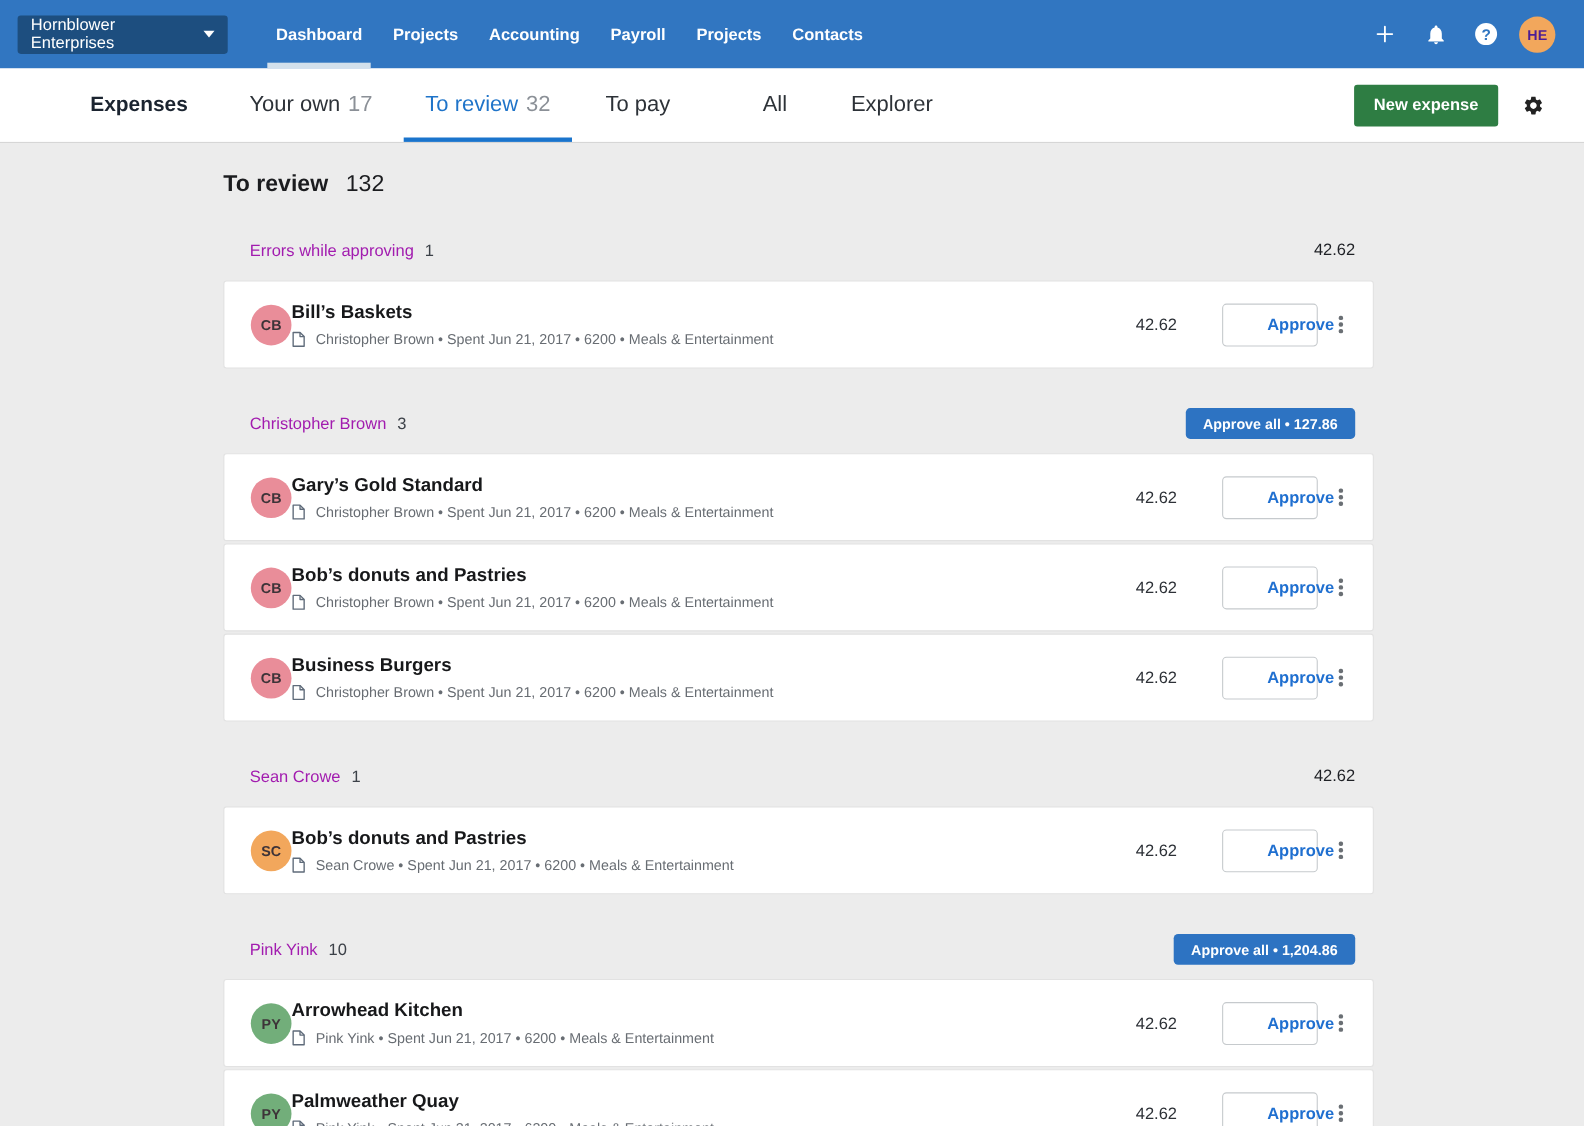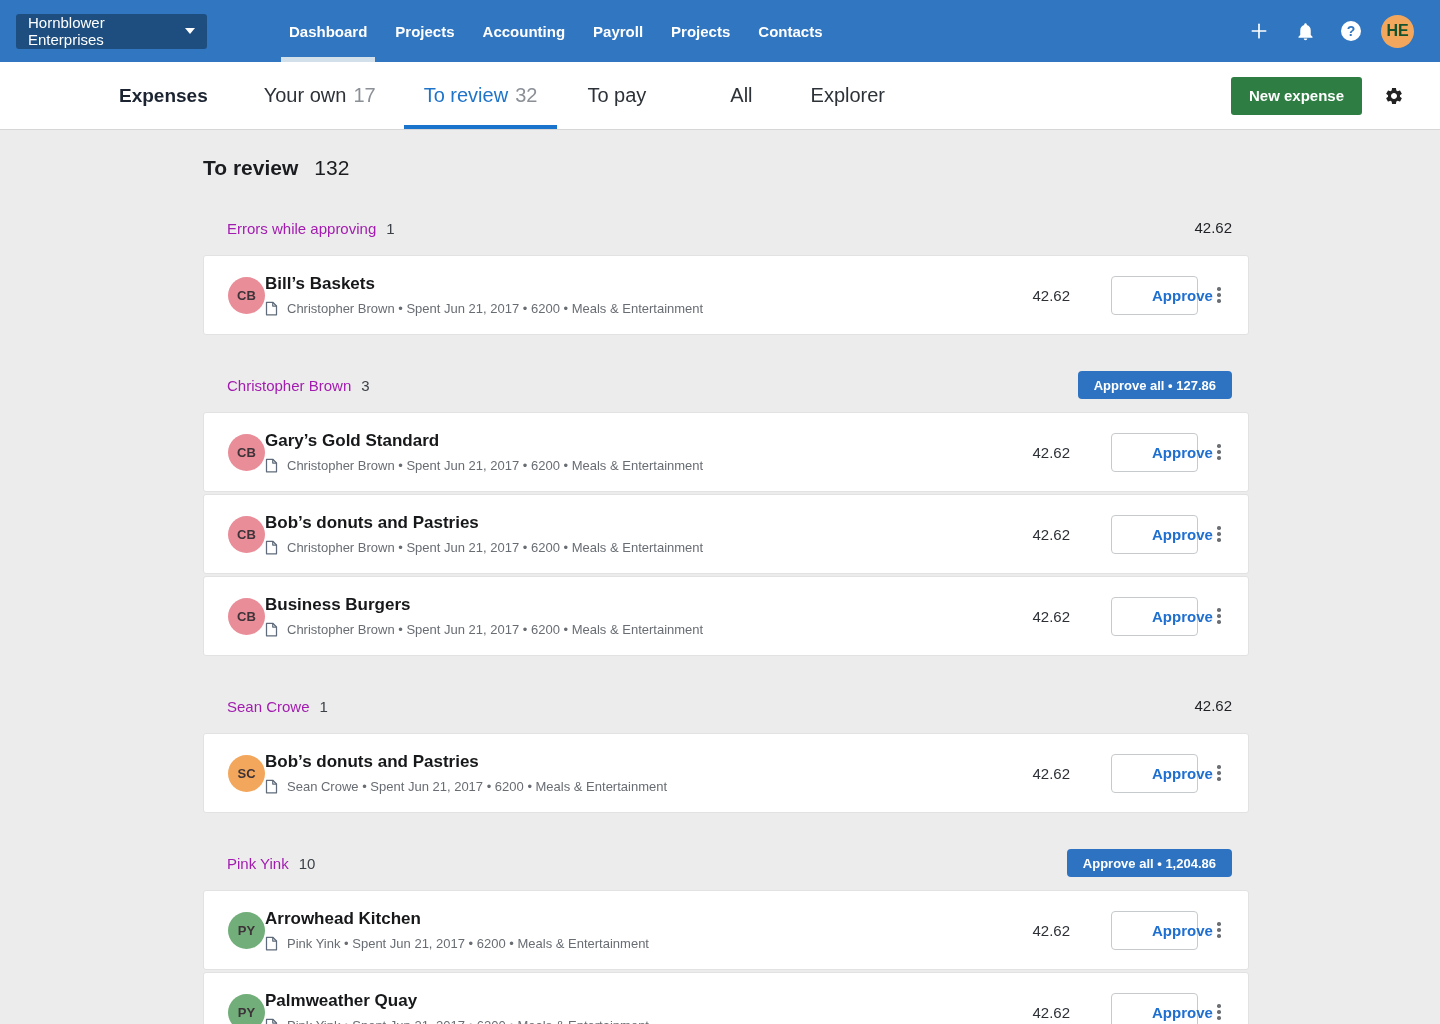--- a/index.html
+++ b/index.html
@@ -1,32 +1,32 @@
 <!DOCTYPE html>
 <html><head>
 <meta charset="utf-8">
 <style>
   * { margin:0; padding:0; box-sizing:border-box; }
   html,body { width:1440px; height:1024px; overflow:hidden; }
   body { background:#ececec; font-family:"Liberation Sans","DejaVu Sans",sans-serif; color:#1f2126; }
 
   
-  .topnav { height:62px; background:#3176c1; display:flex; align-items:center; padding:0 16px; position:relative;gap:38px; }
+  .topnav { height:62px; background:#3176c1; display:flex; align-items:center; padding:0 16px; position:relative; }
   .org-switcher { background:#1d4e7f; border-radius:3px; height:35px; width:191px; display:flex; align-items:center; justify-content:space-between; padding:0 12px; color:#fff; font-size:15px; cursor:pointer; }
   .org-switcher .caret { width:0; height:0; border-left:5px solid transparent; border-right:5px solid transparent; border-top:6px solid #fff; margin-left:8px; }
   .primary-nav { display:flex; align-items:stretch; height:62px; margin-left:30px; }
   .nav-item { position:relative; display:flex; align-items:center; color:#fff; font-size:15px; font-weight:700; padding:0 14px; cursor:pointer; }
   .nav-item.active::after { content:""; position:absolute; left:6px; right:6px; bottom:0; height:5px; background:#d2e0ec; }
   .nav-right { margin-left:auto; display:flex; align-items:center; gap:14px; padding-right:10px; }
   .icon-btn { width:32px; height:32px; display:flex; align-items:center; justify-content:center; cursor:pointer; }
   .help-circle { width:20px; height:20px; border-radius:50%; background:#fff; color:#3176c1; font-size:14px; font-weight:700; display:flex; align-items:center; justify-content:center; }
-  .user-avatar { width:33px; height:33px; border-radius:50%; background:#f2a75c; color:#14532d; font-size:16px; font-weight:700; display:flex; align-items:center; justify-content:center; cursor:pointer; }
+  .user-avatar { width:33px; height:33px; border-radius:50%; background:#f2a75c; color:#4c1d95; font-size:13px; font-weight:700; display:flex; align-items:center; justify-content:center; cursor:pointer; }
 
   
-  .subheader { height:68px; background:#fff; border-bottom:1px solid #d6d6d6; display:flex; align-items:stretch; padding-left:119px; padding-right:36px; }
+  .subheader { height:68px; background:#fff; border-bottom:1px solid #d6d6d6; display:flex; align-items:stretch; padding-left:82px; padding-right:36px; }
   .sub-title { font-size:19px; font-weight:700; color:#1b2430; align-self:center; margin-right:36px; }
   .tabs { display:flex; align-items:stretch; }
   .tab { position:relative; display:flex; align-items:center; justify-content:center; padding:0 20px; font-size:20px; color:#2d3238; cursor:pointer; }
   .tab:nth-child(2){ margin-left:8px; } .tab:nth-child(3){ margin-left:10px; }
   .tab:nth-child(4){ margin-left:44px; } .tab:nth-child(5){ margin-left:18px; }
   .t-count { margin-left:7px; color:#8b9097; }
   .t-count:empty { display:none; }
   .tab.active { color:#1f74c9; }
   .tab.active::after { content:""; position:absolute; left:0; right:0; bottom:0; height:4px; background:#1a74cc; }
   .sub-right { margin-left:auto; display:flex; align-items:center; gap:22px; }

